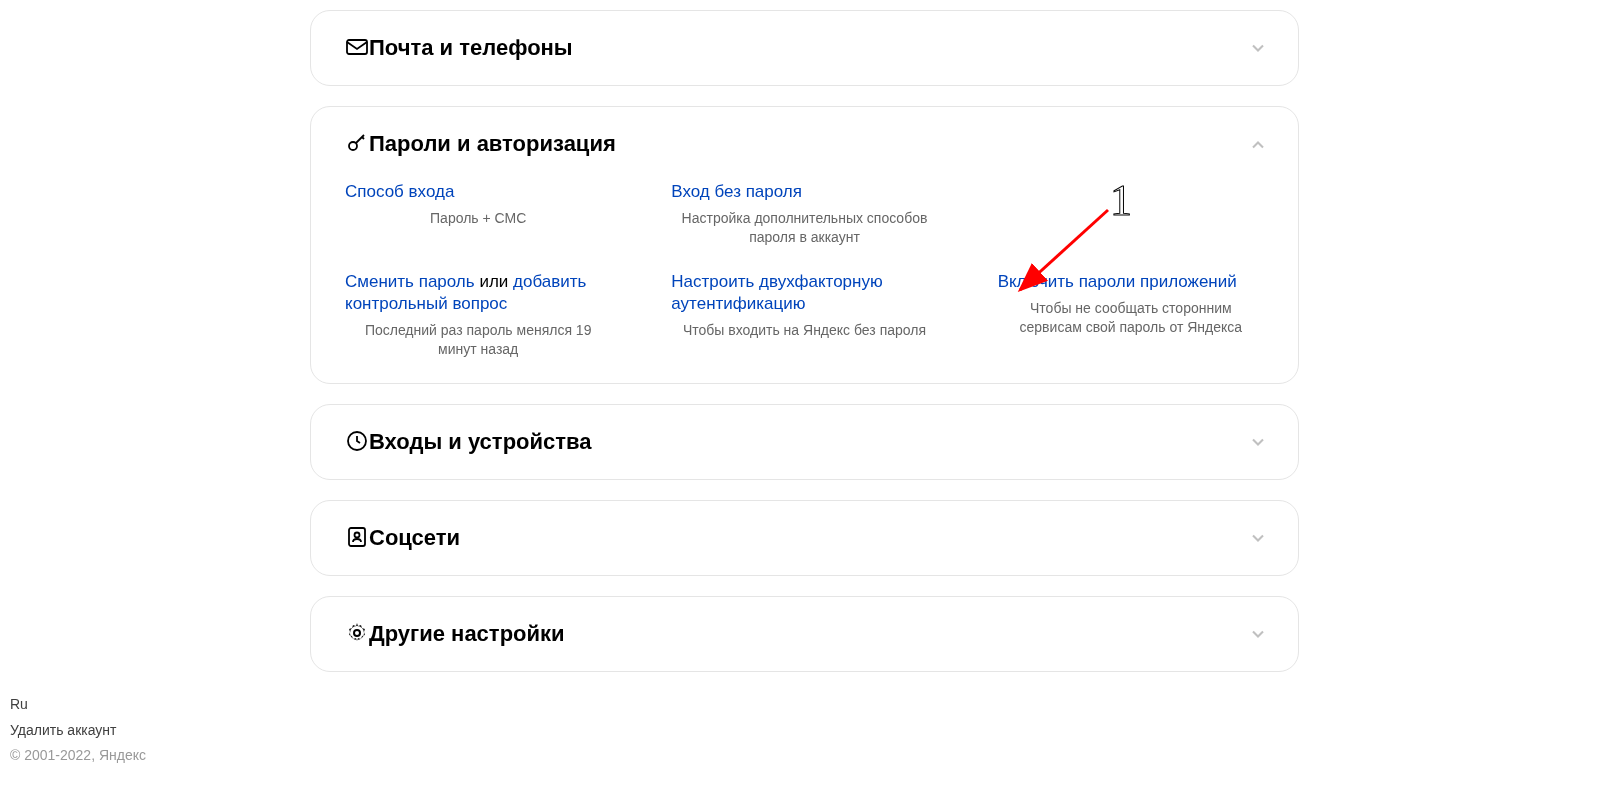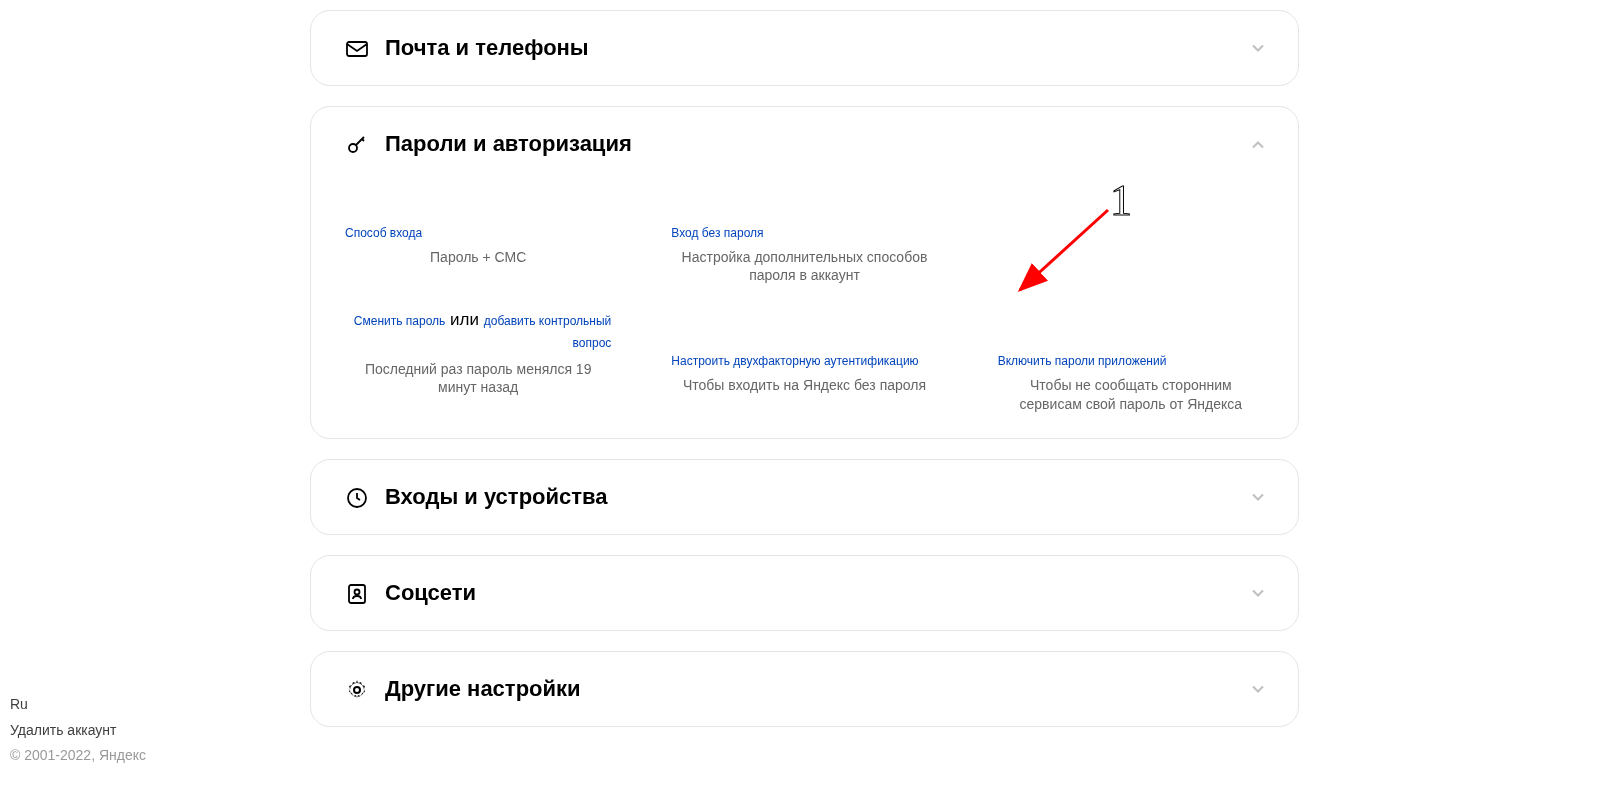--- a/index.html
+++ b/index.html
@@ -18,22 +18,21 @@
     }
     .card {
       border: 1px solid #e5e5e5;
       border-radius: 20px;
       margin-bottom: 20px;
       padding: 24px 34px;
       position: relative;
     }
     .card-header {
       display: flex;
-      align-items: flex-end;
-      gap: 16px;
+      align-items: flex-start;
       cursor: pointer;
     }
     .card-title {
       font-size: 22px;
       font-weight: 700;
       color: #000;
     }
     .card-icon {
       width: 24px;
       height: 24px;
@@ -65,24 +64,23 @@
       gap: 24px 60px;
     }
     .setting-item {
       display: flex;
       flex-direction: column;
       gap: 6px;
     }
     .link {
       color: #0044bb;
       text-decoration: none;
-      font-size: 12px;
+      font-size: 17px;
       cursor: pointer;
       line-height: 1.3;
-      margin-top: 45px;
     }
     .description {
       color: #666;
       font-size: 14px;
       line-height: 1.35;
       text-align: center;
     }
     .plain-text {
       color: #000;
       font-size: 17px;
@@ -161,21 +159,21 @@
       </div>
 
       <div class="setting-item">
         <a class="link">Вход без пароля</a>
         <span class="description">Настройка дополнительных способов пароля в аккаунт</span>
       </div>
 
       <div class="setting-item"></div>
 
       <div class="setting-item">
-        <span class="plain-text" style="line-height:1.3;text-align:right;">
+        <span class="plain-text" style="line-height:1.3;">
           <a class="link">Сменить пароль</a><span> или </span><a class="link">добавить контрольный вопрос</a>
         </span>
         <span class="description">Последний раз пароль менялся 19 минут назад</span>
       </div>
 
       <div class="setting-item">
         <a class="link">Настроить двухфакторную аутентификацию</a>
         <span class="description">Чтобы входить на Яндекс без пароля</span>
       </div>
 

